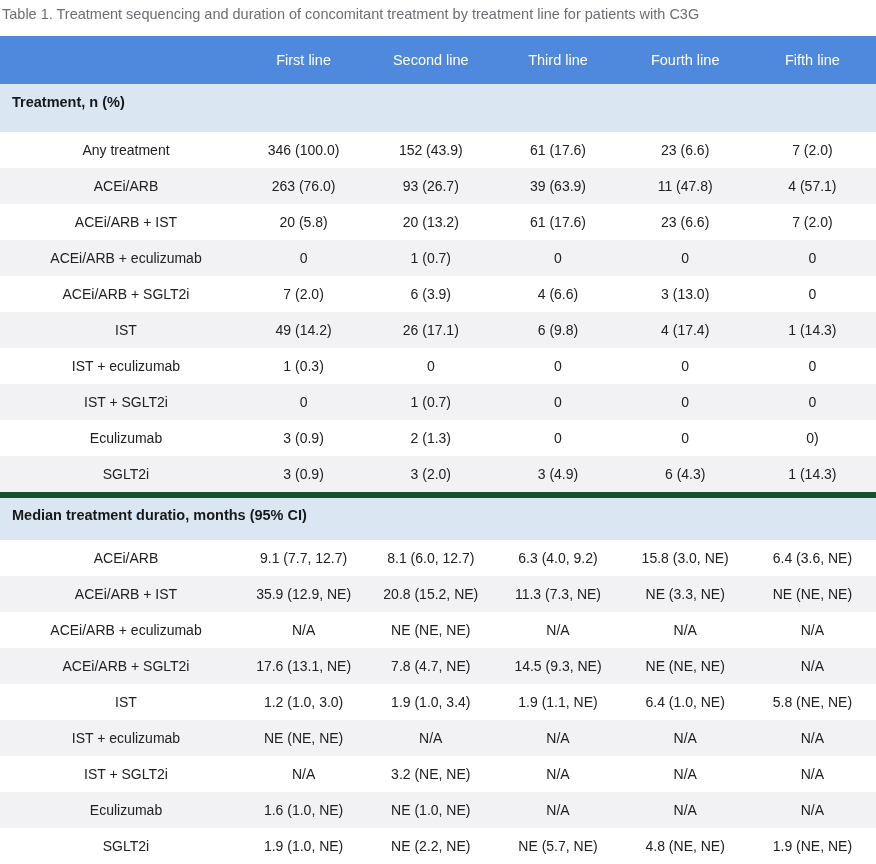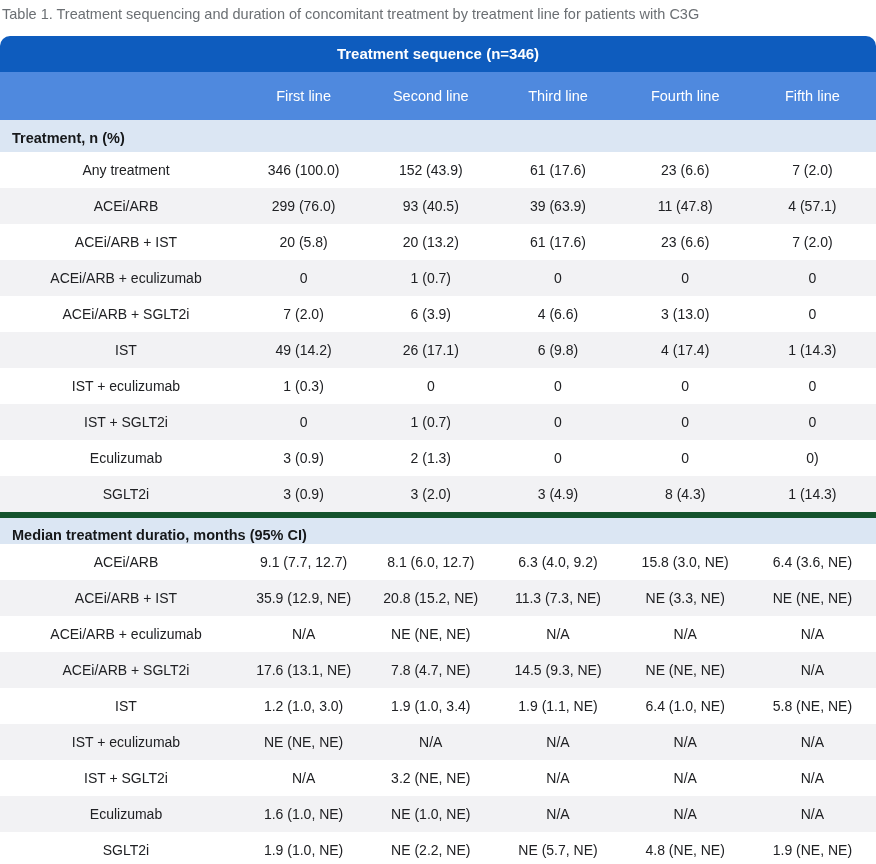--- a/index.html
+++ b/index.html
@@ -51,41 +51,40 @@
     color: #ffffff;
     font-size: 14.5px;
   }
   .cell { text-align: center; }
   .label-cell {
     text-align: center;
     padding-left: 12px;
   }
   .section-header {
     box-sizing: border-box;
-    height: 32px;
+    height: 48px;
     line-height: 36px;
     background: var(--section-bg, #dbe6f3);
     font-weight: bold;
     font-size: 14.5px;
     padding-left: 12px;
     color: #16181a;
   }
   .section-header.divided {
     border-top: 6px solid #14532d;
     line-height: 34px;
   }
 </style>
 </head>
 <body>
 
 <div class="page">
   <div class="caption">Table 1. Treatment sequencing and duration of concomitant treatment by treatment line for patients with C3G</div>
 
   <div class="table">
-    <div class="main-header">Treatment sequence (n=346)</div>
 
     <div class="col-header-row" id="col-header-row">
         <div class="label-cell"></div>
         <div class="cell">First line</div>
         <div class="cell">Second line</div>
         <div class="cell">Third line</div>
         <div class="cell">Fourth line</div>
         <div class="cell">Fifth line</div>
       </div>
 
@@ -94,22 +93,22 @@
         <div class="row">
           <div class="label-cell">Any treatment</div>
           <div class="cell">346 (100.0)</div>
           <div class="cell">152 (43.9)</div>
           <div class="cell">61 (17.6)</div>
           <div class="cell">23 (6.6)</div>
           <div class="cell">7 (2.0)</div>
         </div>
         <div class="row stripe">
           <div class="label-cell">ACEi/ARB</div>
-          <div class="cell">299 (76.0)</div>
-          <div class="cell">93 (40.5)</div>
+          <div class="cell">263 (76.0)</div>
+          <div class="cell">93 (26.7)</div>
           <div class="cell">39 (63.9)</div>
           <div class="cell">11 (47.8)</div>
           <div class="cell">4 (57.1)</div>
         </div>
         <div class="row">
           <div class="label-cell">ACEi/ARB + IST</div>
           <div class="cell">20 (5.8)</div>
           <div class="cell">20 (13.2)</div>
           <div class="cell">61 (17.6)</div>
           <div class="cell">23 (6.6)</div>
@@ -161,21 +160,21 @@
           <div class="cell">2 (1.3)</div>
           <div class="cell">0</div>
           <div class="cell">0</div>
           <div class="cell">0)</div>
         </div>
         <div class="row stripe">
           <div class="label-cell">SGLT2i</div>
           <div class="cell">3 (0.9)</div>
           <div class="cell">3 (2.0)</div>
           <div class="cell">3 (4.9)</div>
-          <div class="cell">8 (4.3)</div>
+          <div class="cell">6 (4.3)</div>
           <div class="cell">1 (14.3)</div>
         </div>
         <div class="section-header divided">Median treatment duratio, months (95% CI)</div>
         <div class="row">
           <div class="label-cell">ACEi/ARB</div>
           <div class="cell">9.1 (7.7, 12.7)</div>
           <div class="cell">8.1 (6.0, 12.7)</div>
           <div class="cell">6.3 (4.0, 9.2)</div>
           <div class="cell">15.8 (3.0, NE)</div>
           <div class="cell">6.4 (3.6, NE)</div>

